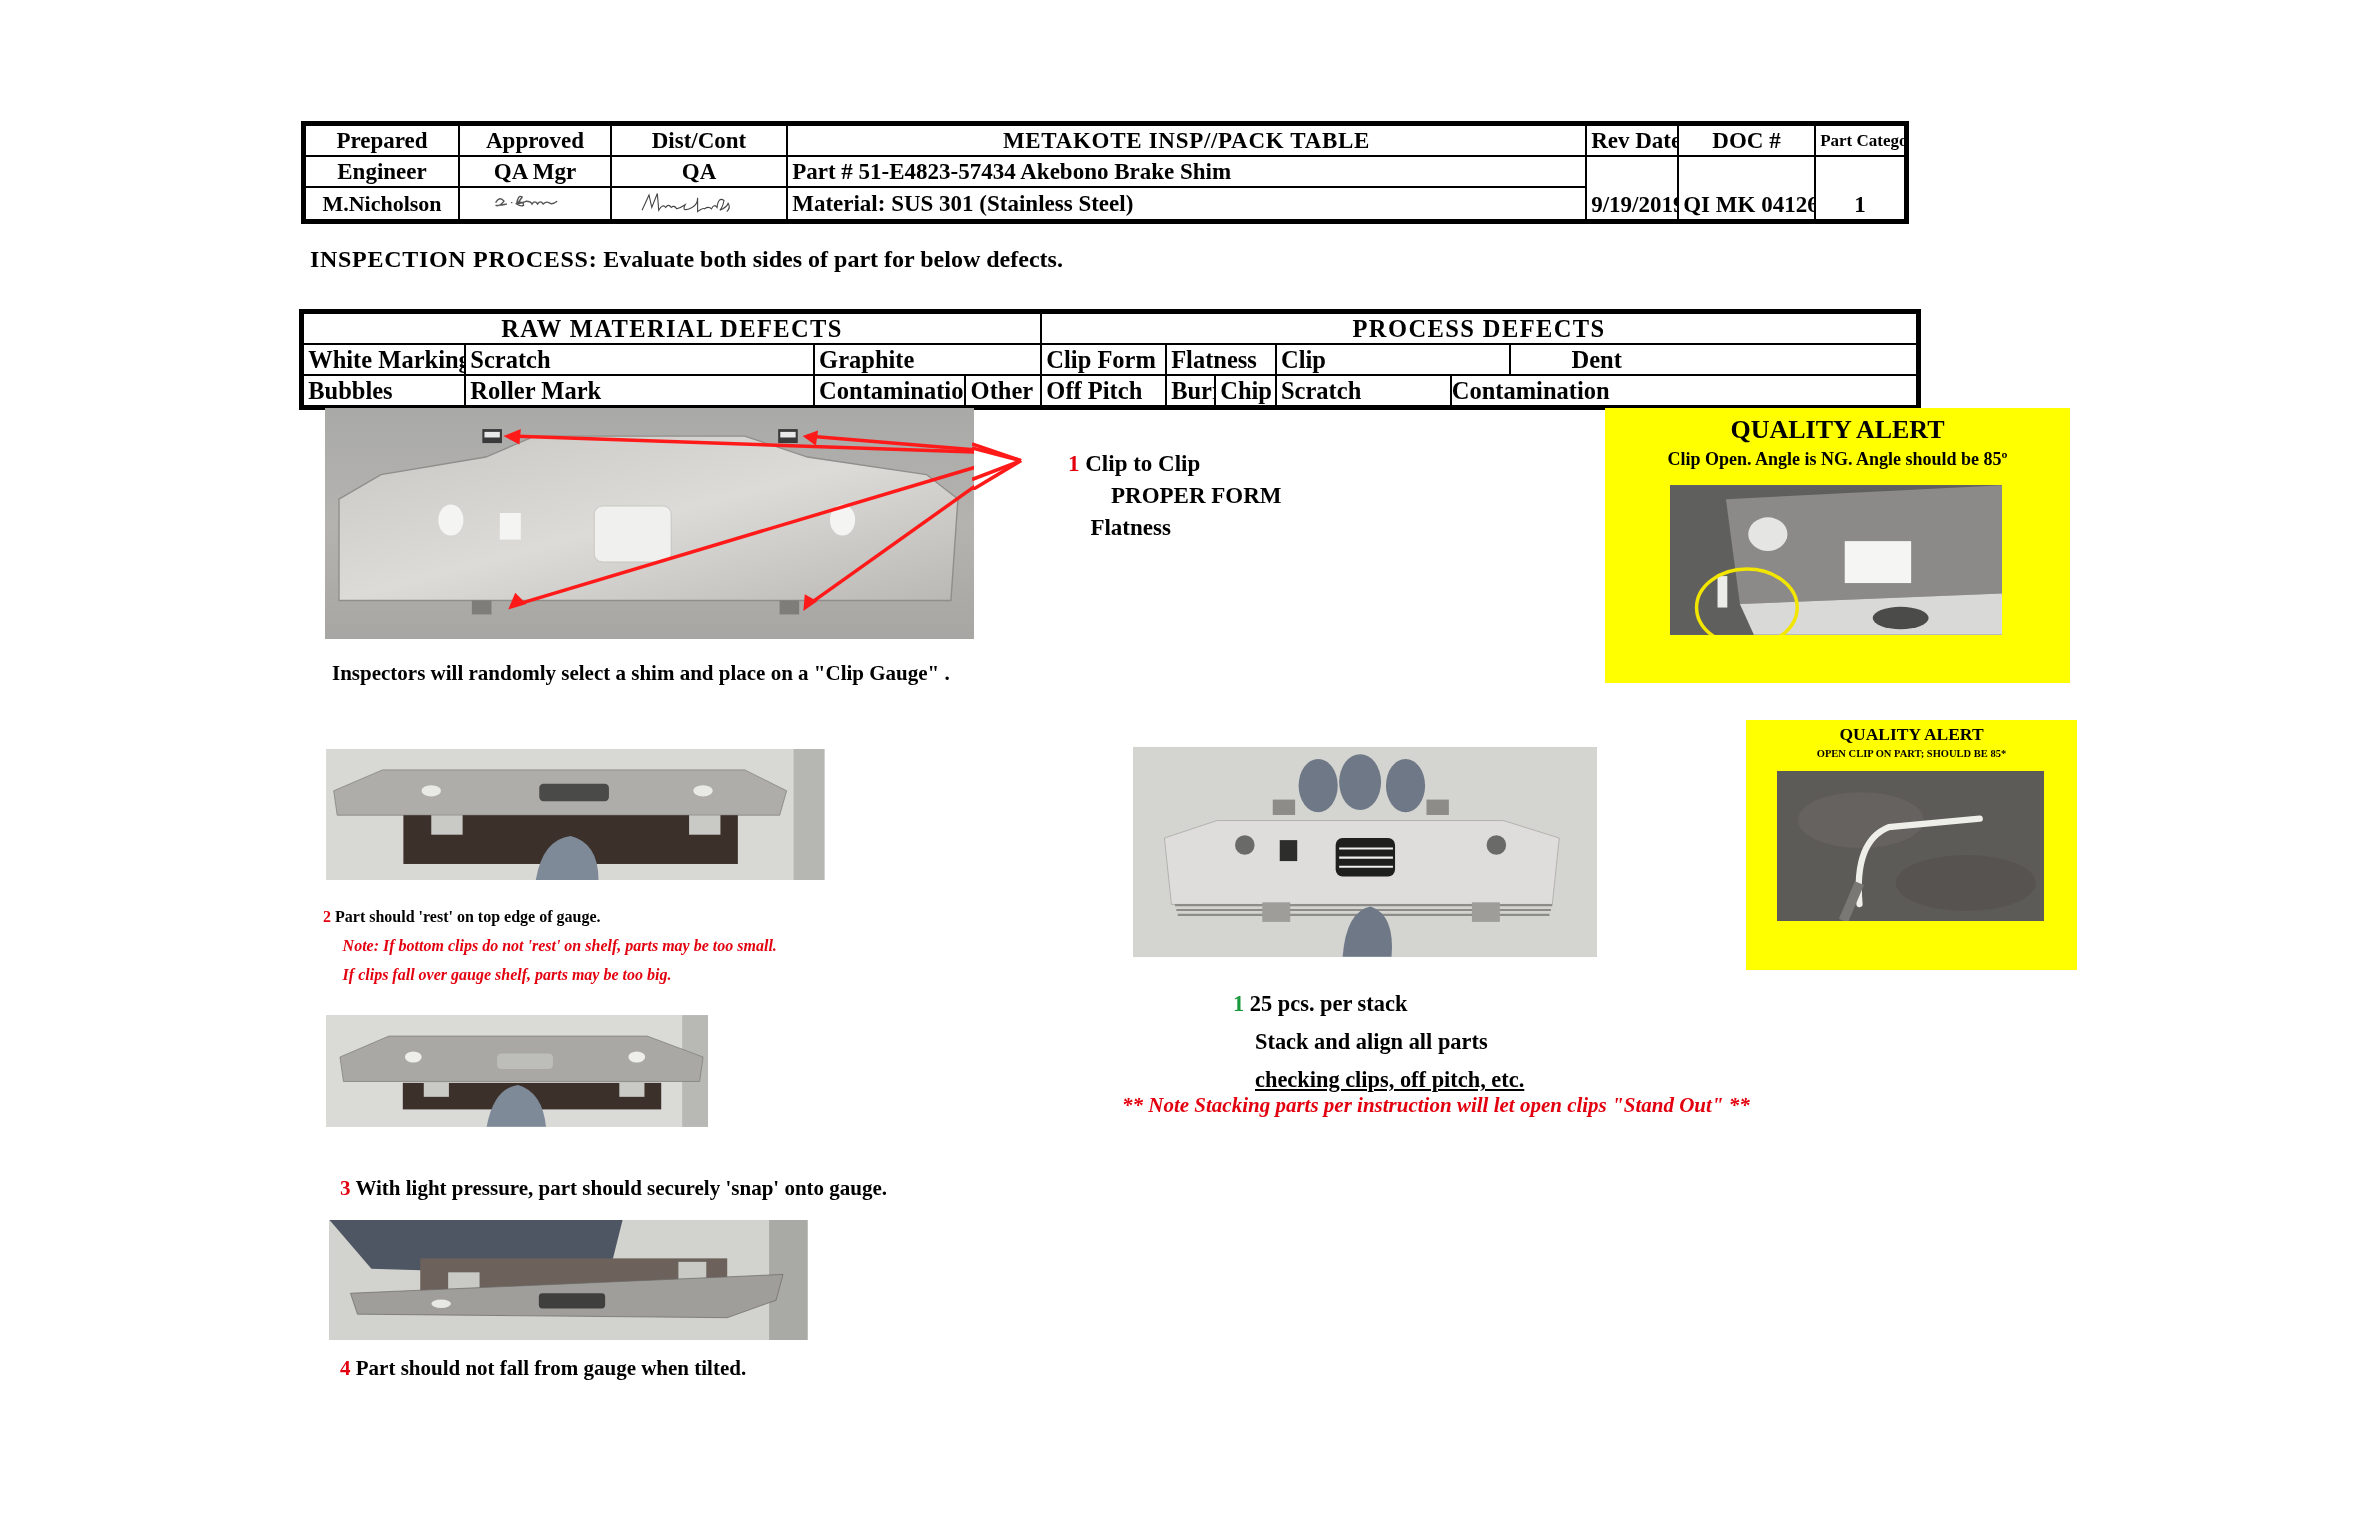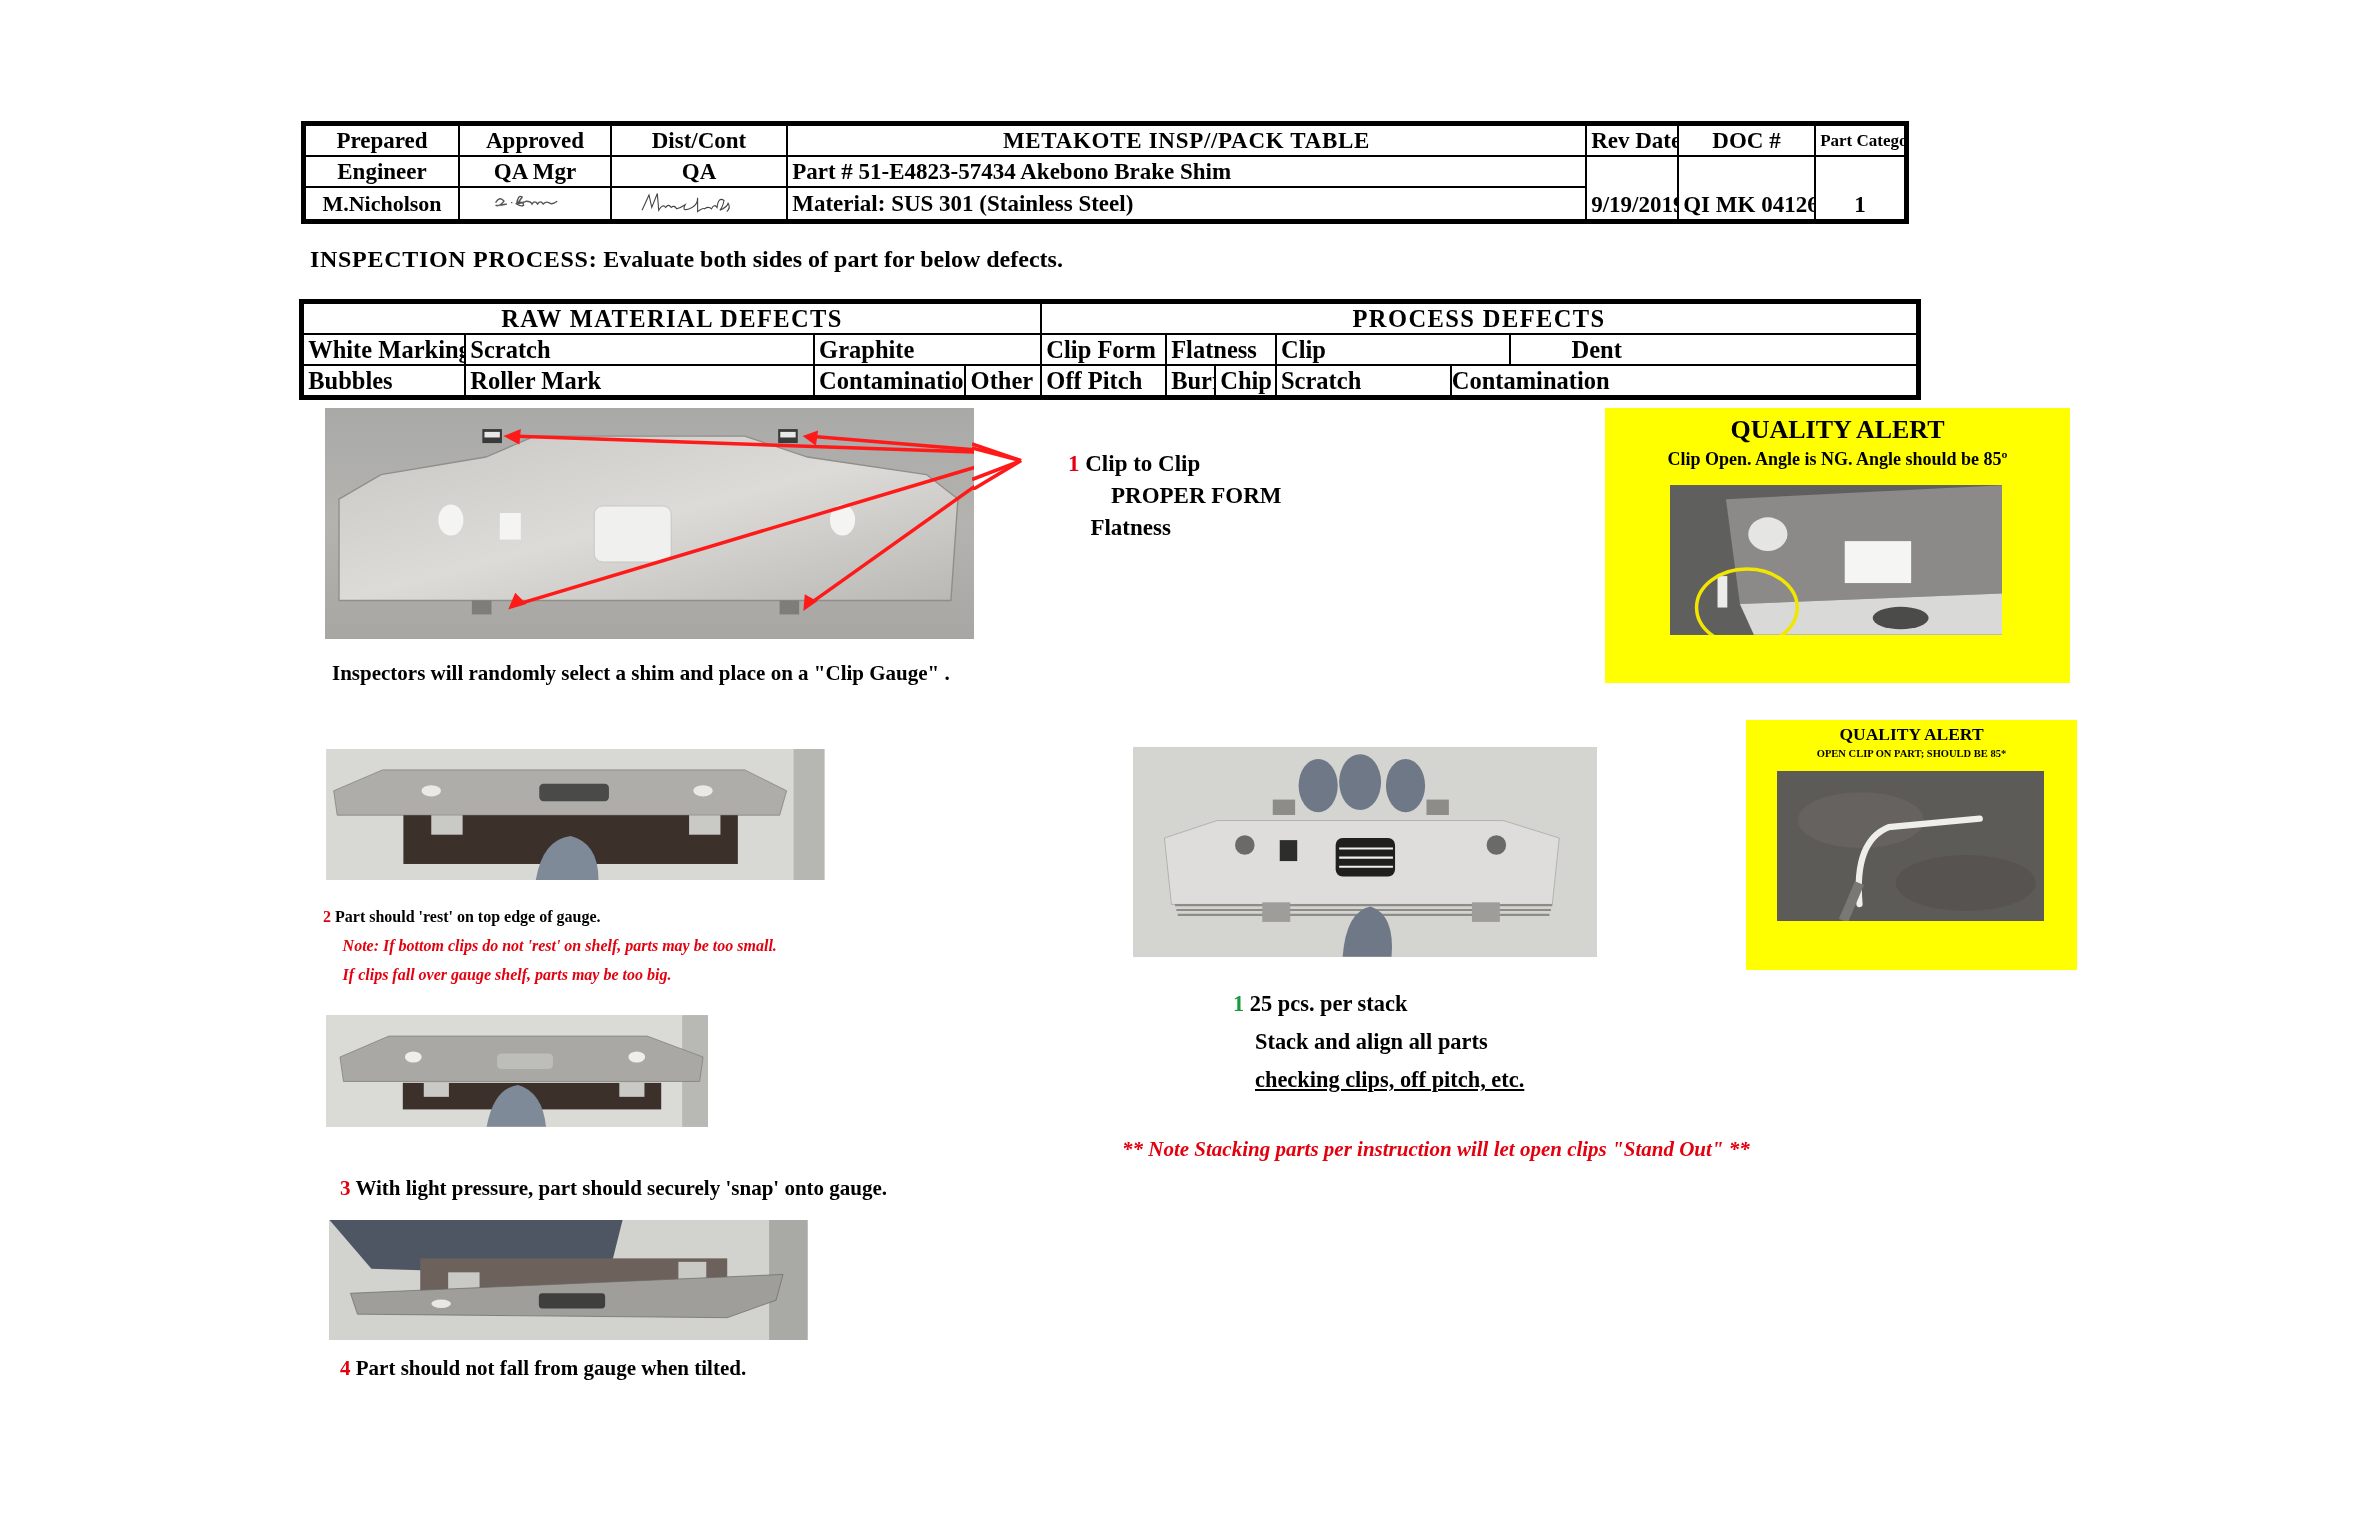--- a/index.html
+++ b/index.html
@@ -69,21 +69,21 @@
     <td class="left">Material: SUS 301  (Stainless Steel)</td>
   </tr>
 </tbody>
   </table>
 
 <div class="abs txt" style="left:310px; top:243px; font-size:24px;">
   <span style="letter-spacing:0.7px;">INSPECTION  PROCESS:</span>
   <span>Evaluate both sides of part for below defects.</span>
 </div>
 
-<table class="grid def outer-thick" style="left:302px; top:302px; width:1616px;">
+<table class="grid def outer-thick" style="left:302px; top:312px; width:1616px;">
   <colgroup>
     <col style="width:152px">
       <col style="width:327px">
       <col style="width:142px">
       <col style="width:71px">
     <col style="width:117px">
       <col style="width:46px">
       <col style="width:57px">
       <col style="width:164px">
     <col style="width:56px">
@@ -289,14 +289,14 @@
       <path d="M95 214 L118 160" stroke="#7a7874" stroke-width="14"></path>
     </svg>
   </div>
 </div>
 
 <div class="abs txt" style="left:1233px; top:985px; font-size:22.4px; line-height:38px;">
   <div><span class="green">1</span> <span>25 pcs. per stack</span></div>
   <div style="padding-left:22px;">Stack and align all parts</div>
   <div style="padding-left:22px;text-decoration:underline;">checking clips, off pitch, etc.</div>
 </div>
-<div class="abs txt note" style="left:1122px; top:1091px; font-size:21px;margin-top:44px;">** Note Stacking parts per instruction will let open clips "Stand Out"  **</div>
+<div class="abs txt note" style="left:1122px; top:1091px; font-size:21px;">** Note Stacking parts per instruction will let open clips "Stand Out"  **</div>
 
 
 </body></html>

